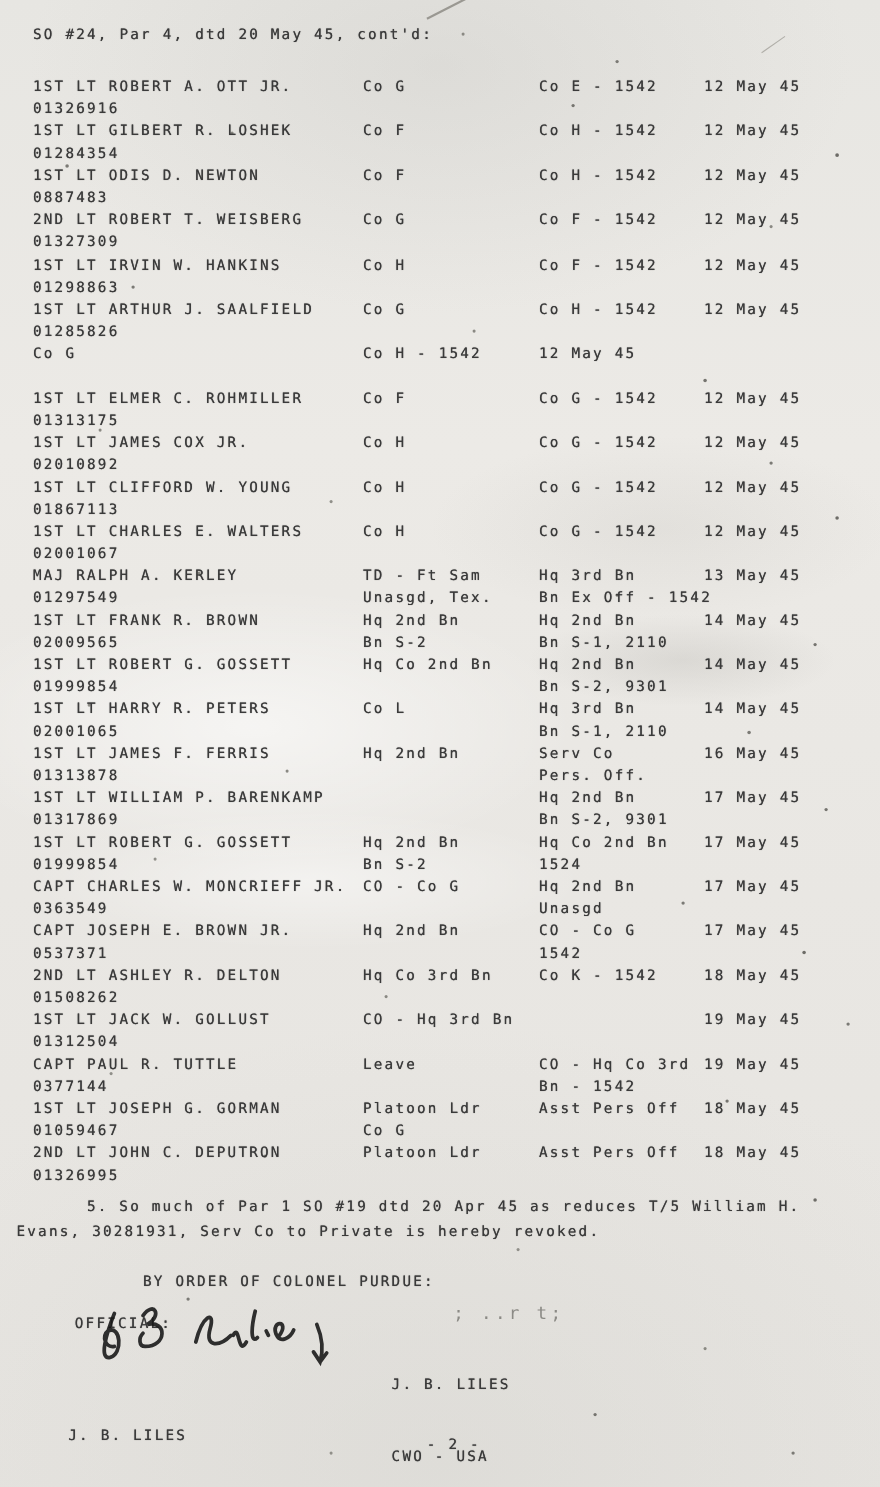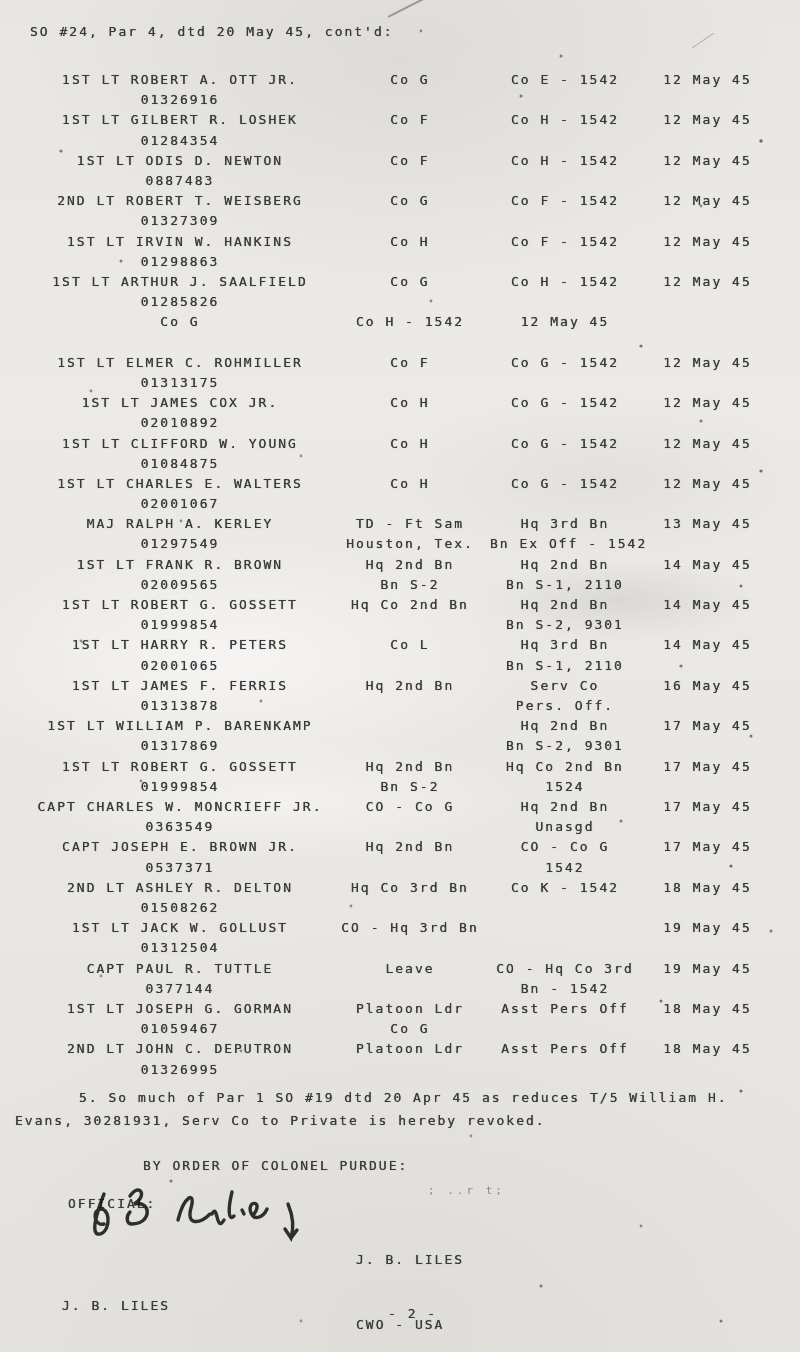--- a/index.html
+++ b/index.html
@@ -14,27 +14,27 @@
       radial-gradient(ellipse 500px 300px at 400px 60px, rgba(200,199,195,.35), rgba(200,199,195,0) 75%),
       radial-gradient(ellipse 700px 500px at 400px 1330px, rgba(210,209,204,.4), rgba(210,209,204,0) 80%),
       linear-gradient(180deg,#e7e6e2 0%,#eceae6 30%,#e9e7e3 60%,#e6e4e0 100%);
     font-family:"DejaVu Sans Mono","Liberation Mono",monospace;
     color:#3a3a3a;
   }
   .tw{ letter-spacing:2px; font-size:13px; text-shadow:0 0 0.7px rgba(45,45,45,.85); white-space:pre; }
   .abs{position:absolute;}
   .header-line{left:30px;top:24px;}
   .roster{left:30px;top:70px;width:745px;}
-  .row{display:grid;grid-template-columns:300px 160px 150px 135px;height:40.4px;align-content:start;text-align:center;}
+  .row{display:grid;grid-template-columns:300px 160px 150px 135px;height:40.4px;align-content:start;}
   .cell{display:flex;flex-direction:column;}
   .cell span{line-height:20.2px;height:20.2px;display:block;}
   .para5{left:15px;top:1086px;width:730px;text-indent:64px;white-space:normal;line-height:23px;}
-  .by-order{left:130px;top:1158px;margin-left:13px;}
+  .by-order{left:130px;top:1158px;}
   .official{left:36px;top:1196px;margin-left:32px;}
-  .stamp-frag{left:428px;top:1184px;font-size:11px;color:#8b8a85;letter-spacing:3px;text-shadow:none;}
+  .stamp-frag{left:412px;top:1184px;font-size:16px;color:#8b8a85;letter-spacing:3px;text-shadow:none;}
   .sig-block{line-height:21.5px;}
   .sig-right{left:356px;top:1206px;}
   .sig-left{left:62px;top:1252px;}
   .page-num{left:388px;top:1306px;}
   .scratch{left:388px;top:16px;width:102px;height:1.5px;background:#9a9892;transform:rotate(-27deg);transform-origin:left center;}
   .scratch2{left:690px;top:40px;width:26px;height:1px;background:#b0aea8;transform:rotate(-35deg);}
   .signature-svg{left:82px;top:1174px;}
   .specks{left:0;top:0;width:2px;height:2px;border-radius:50%;background:transparent;
     box-shadow:
       60px 150px 0 0.6px #7b7a75, 210px 120px 0 0.4px #8a8983, 520px 95px 0 0.5px #75746f,
@@ -217,21 +217,21 @@
         <span>&nbsp;</span>
       </div>
       <div class="cell tw">
         <span>12 May 45</span>
       </div>
     </div>
 
     <div class="row">
       <div class="cell tw">
         <span>1ST LT CLIFFORD W. YOUNG</span>
-        <span>01084875</span>
+        <span>01867113</span>
       </div>
       <div class="cell tw">
         <span>Co H</span>
         <span>&nbsp;</span>
       </div>
       <div class="cell tw">
         <span>Co G - 1542</span>
         <span>&nbsp;</span>
       </div>
       <div class="cell tw">
@@ -257,21 +257,21 @@
       </div>
     </div>
 
     <div class="row">
       <div class="cell tw">
         <span>MAJ RALPH A. KERLEY</span>
         <span>01297549</span>
       </div>
       <div class="cell tw">
         <span>TD - Ft Sam</span>
-        <span>Houston, Tex.</span>
+        <span>Unasgd, Tex.</span>
       </div>
       <div class="cell tw">
         <span>Hq 3rd Bn</span>
         <span>Bn Ex Off - 1542</span>
       </div>
       <div class="cell tw">
         <span>13 May 45</span>
       </div>
     </div>
 

